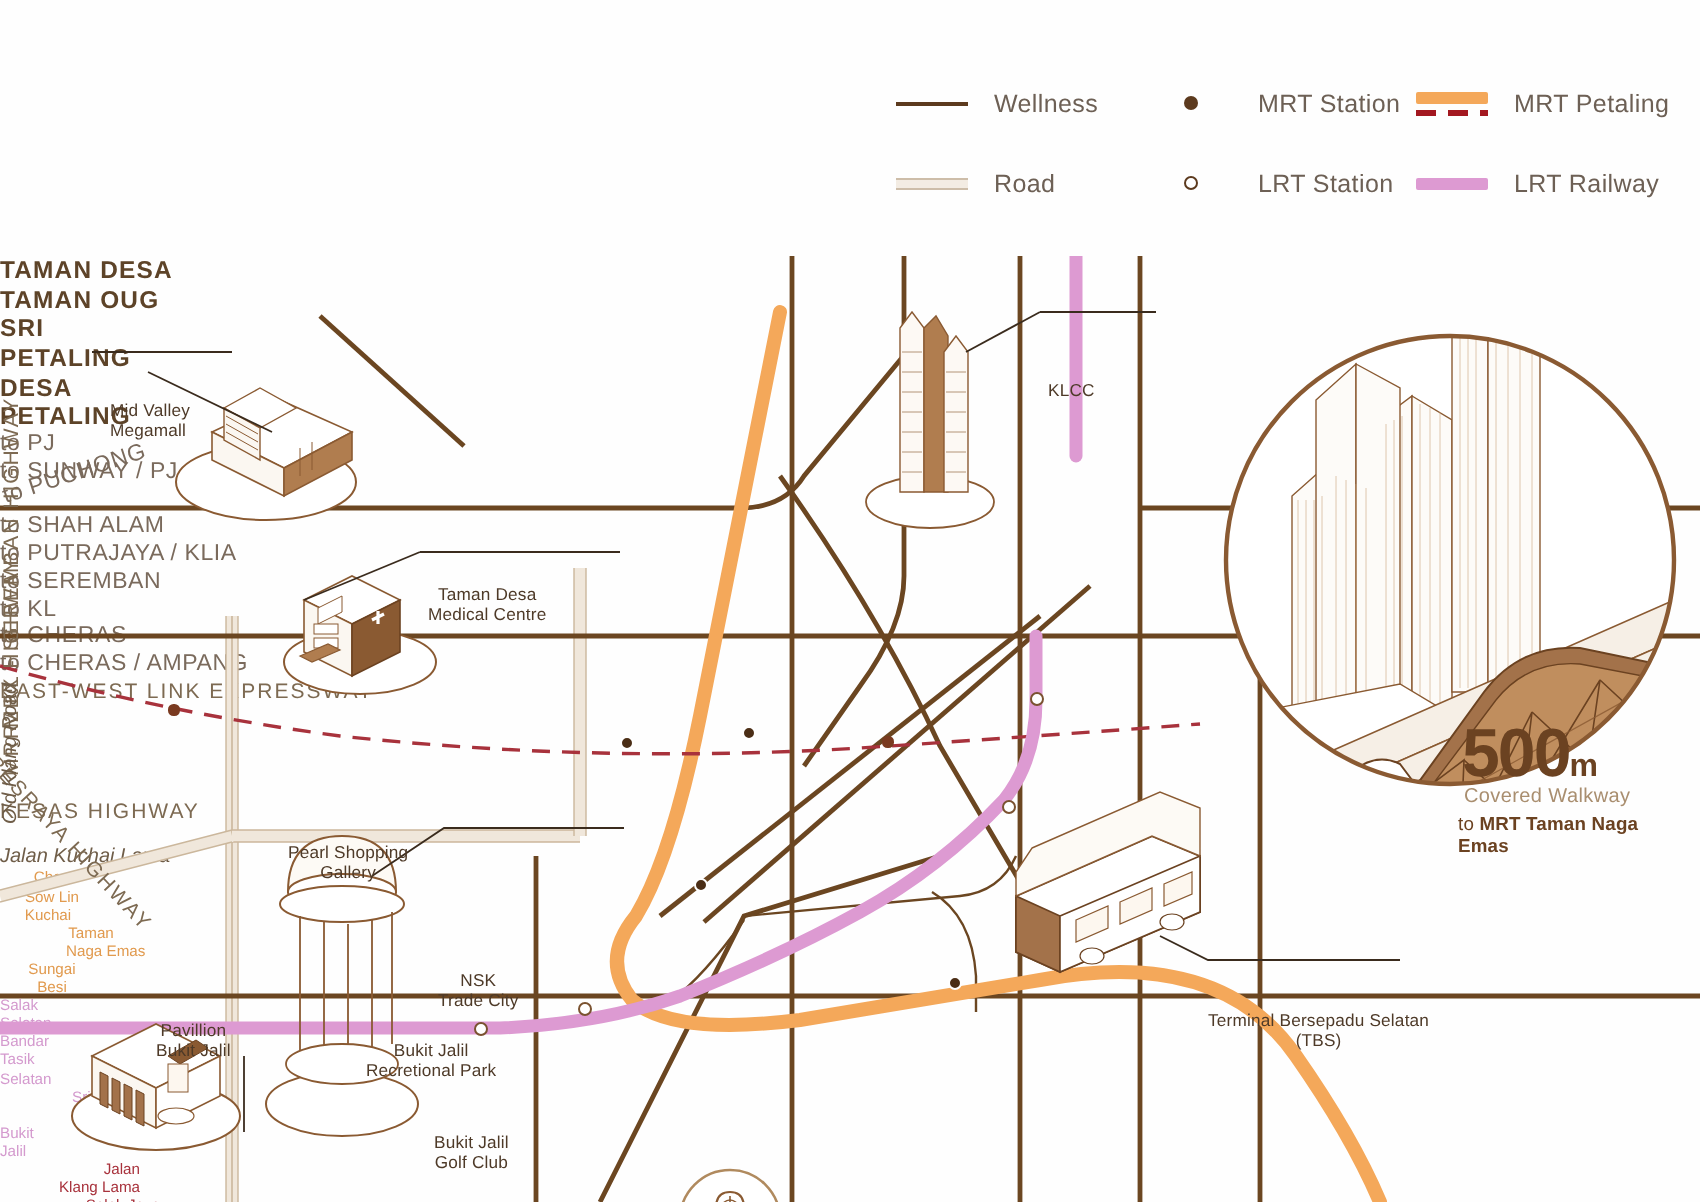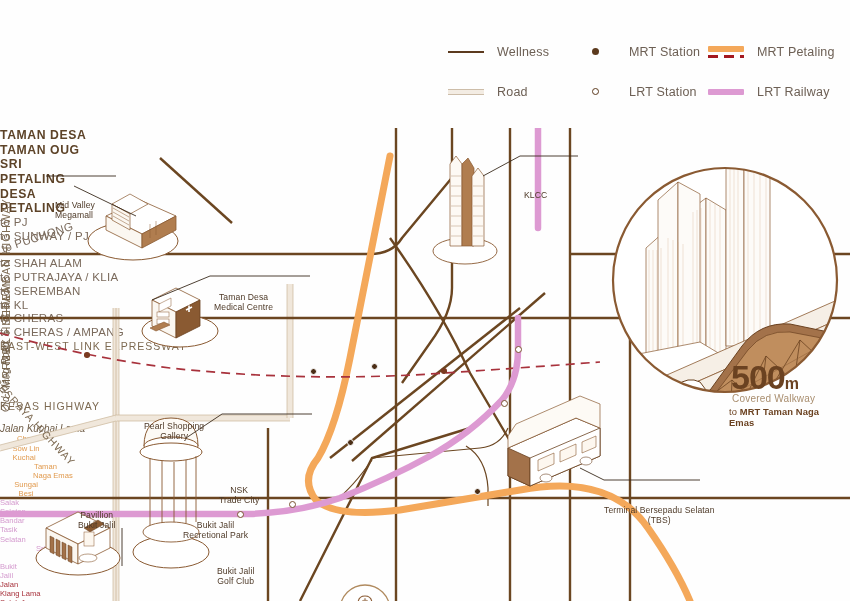--- a/index.html
+++ b/index.html
@@ -80,21 +80,21 @@
   .area {
     font-size: 12.2px; font-weight: 700; color:#5d4328; letter-spacing:.6px; line-height:1.2;
   }
   .road-lbl {
     font-size: 9px; color:#8a765e; letter-spacing:.6px; line-height:1.15;
   }
   .road-lbl.big { font-size: 10.5px; color:#7d6a52; letter-spacing:1px; }
   .ital { font-style: italic; font-size:10px; color:#6f5d48; }
   .st-mrt { font-size: 7.6px; color:#e19a4e; text-align:center; line-height:1.2; white-space:pre; }
   .st-lrt { font-size: 7.6px; color:#d49ace; line-height:1.2; white-space:pre; }
-  .st-prov { font-size: 7.6px; color:#a8323c; text-align:left; line-height:1.2; white-space:pre; }
+  .st-prov { font-size: 7.6px; color:#a8323c; text-align:right; line-height:1.2; white-space:pre; }
   .rot-90 { transform-origin: 0 0; transform: rotate(-90deg); }
 
   
   .dot-mrt { position:absolute; width:7px; height:7px; border-radius:50%;
              background:#4b2e16; border:1px solid #fff; }
   .dot-lrt { position:absolute; width:7px; height:7px; border-radius:50%;
              background:#fff; border:1.3px solid #7a5230; }
   .dot-prov{ position:absolute; width:5.5px; height:5.5px; border-radius:50%; background:#7a3a20; }
 
   

